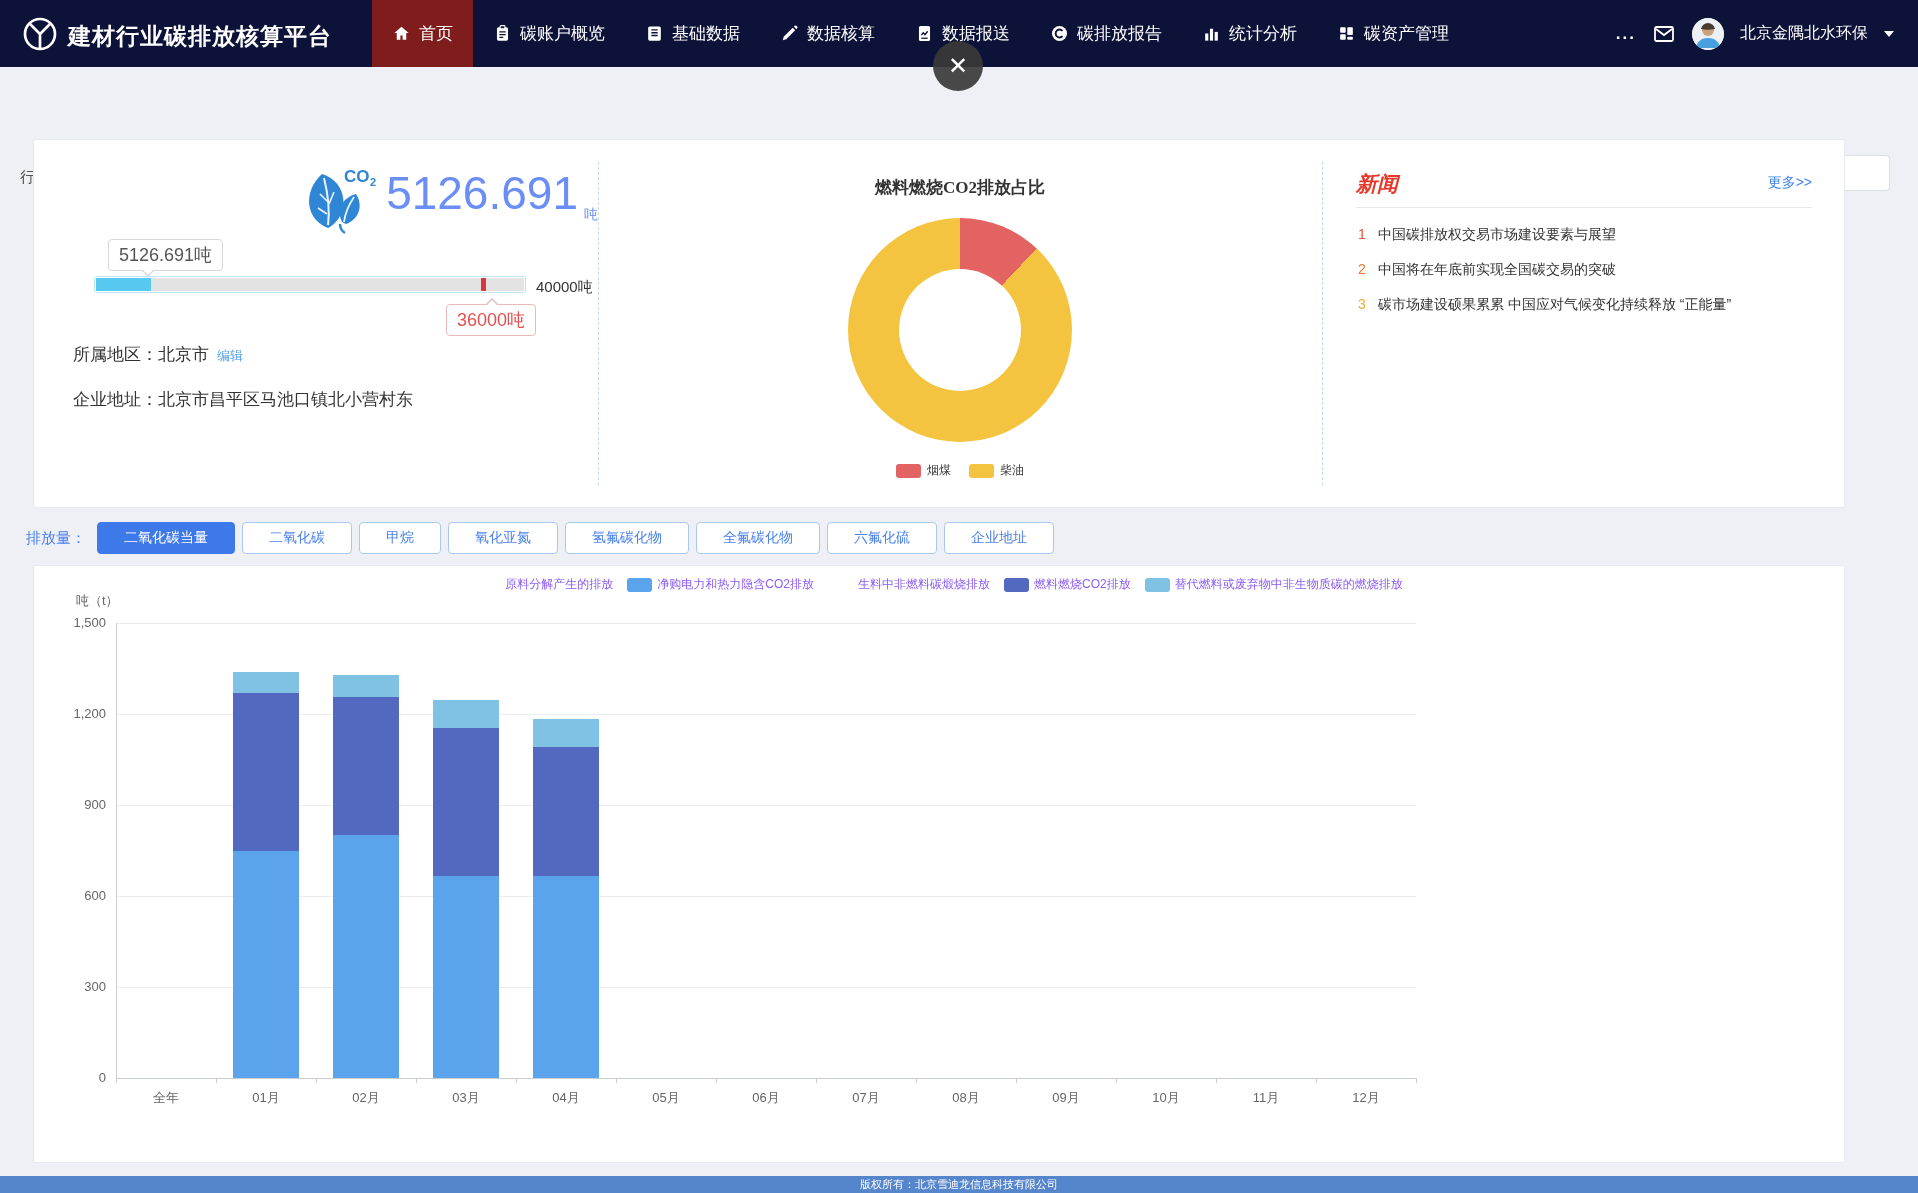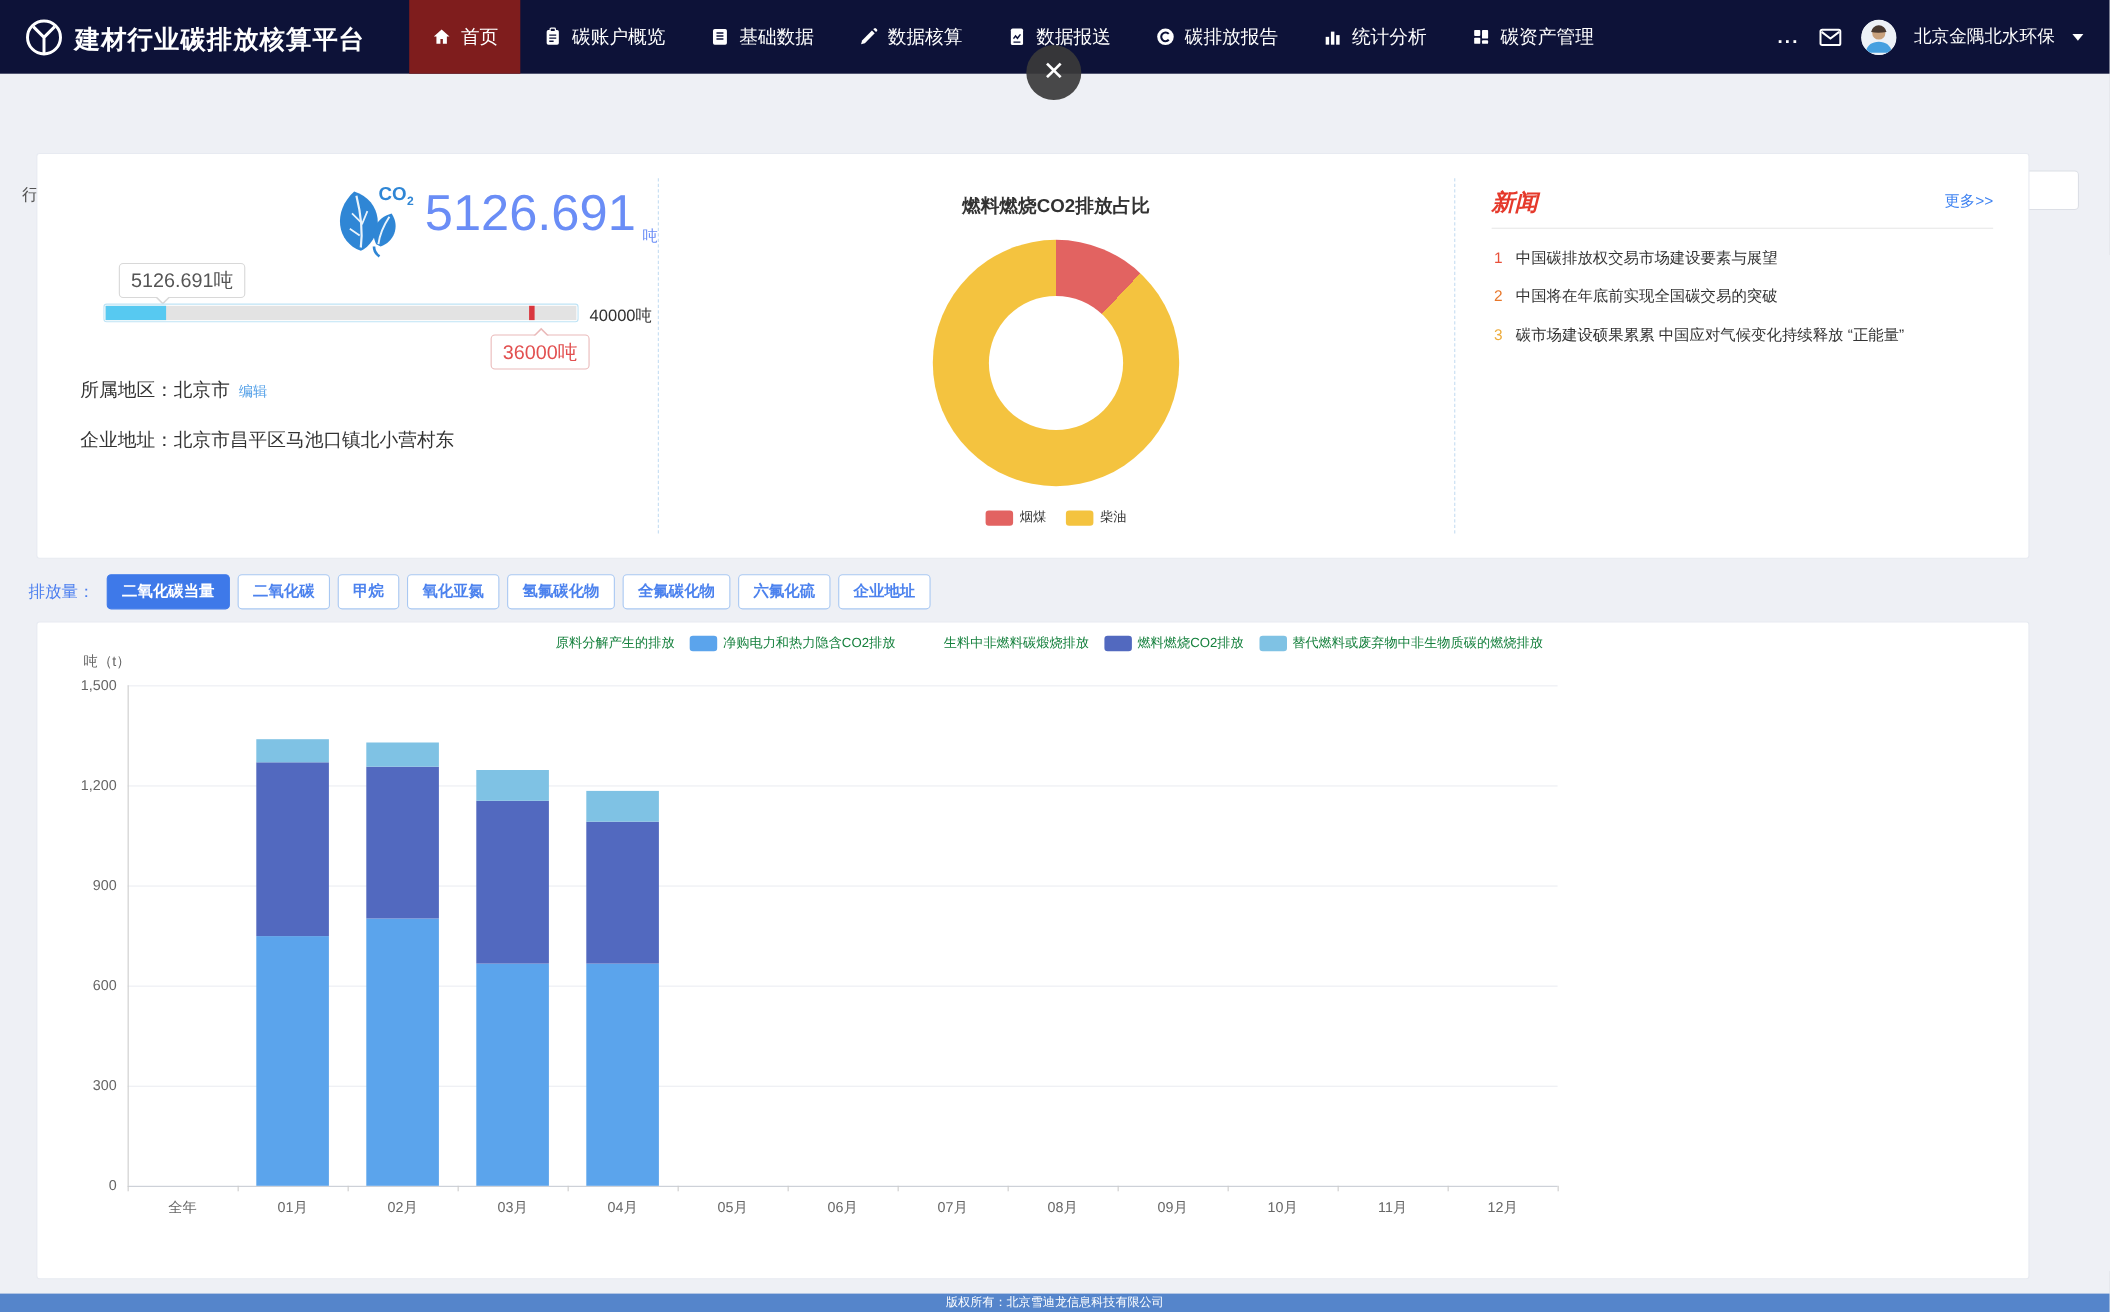--- a/index.html
+++ b/index.html
@@ -61,45 +61,45 @@
   .pbar{position:absolute;left:60px;top:136px;width:432px;height:17px;border:1px solid #bfe3f5;border-radius:3px;background:#fff;padding:1px;}
   .ptrack{position:relative;width:100%;height:100%;background:#e3e3e3;}
   .pfill{position:absolute;left:0;top:0;height:100%;background:#57c9f1;}
   .pmarker{position:absolute;top:0;width:5px;height:100%;background:#d9363e;}
   .plimit{position:absolute;left:502px;top:138px;font-size:15px;color:#333;}
   .info-line{position:absolute;left:39px;font-size:17px;color:#333;}
   .l1{top:203px;} .l2{top:248px;}
   .edit{font-size:13px;color:#53a0e8;margin-left:8px;cursor:pointer;text-decoration:none;}
 
   
-  .donut-title{position:absolute;left:0;top:36px;width:100%;text-align:center;font-size:17px;font-weight:bold;color:#333;}
+  .donut-title{position:absolute;left:0;top:36px;width:100%;text-align:center;font-size:17px;font-weight:bold;color:#333;font-family:Liberation Serif, serif;}
   .donut{position:absolute;left:50%;top:78px;margin-left:-112px;width:224px;height:224px;border-radius:50%;}
   .hole{position:absolute;left:51px;top:51px;width:122px;height:122px;border-radius:50%;background:#fff;}
   .donut-legend{position:absolute;left:0;top:322px;width:100%;display:flex;justify-content:center;gap:18px;}
   .lg-item{display:flex;align-items:center;gap:6px;font-size:12px;color:#333;cursor:pointer;}
   .swatch{width:25px;height:14px;border-radius:3px;display:inline-block;}
 
   
   .news-head{position:absolute;left:34px;right:34px;top:30px;height:38px;display:flex;justify-content:space-between;align-items:flex-start;border-bottom:1px solid #e8e8e8;}
   .news-title{font-size:21px;font-weight:bold;font-style:italic;color:#e5392b;}
   .news-more{font-size:14px;color:#3f83f1;cursor:pointer;text-decoration:none;margin-top:4px;}
   .news-list{position:absolute;left:34px;right:34px;top:84px;}
   .news-item{display:flex;gap:10px;font-size:14px;color:#333;margin-bottom:15px;line-height:20px;cursor:pointer;white-space:nowrap;}
   .news-num{width:12px;text-align:center;flex:none;}
 
   
   .tabs-row{position:absolute;left:26px;top:521px;height:34px;display:flex;align-items:center;gap:7px;}
   .tabs-label{font-size:15px;color:#4a7def;margin-right:4px;white-space:nowrap;}
-  .tab{height:32px;padding:0 13px;border-radius:4px;border:1px solid #a9c8f2;background:#fff;color:#4c82ee;font-size:14px;cursor:pointer;white-space:nowrap;font-weight:bold;}
+  .tab{height:32px;padding:0 26px;border-radius:4px;border:1px solid #a9c8f2;background:#fff;color:#4c82ee;font-size:14px;cursor:pointer;white-space:nowrap;}
   .tab.active{background:#3e79e9;border-color:#3e79e9;color:#fff;}
 
   
   .chart-card{left:33px;top:565px;width:1812px;height:598px;}
   .chart-legend{position:absolute;left:0;top:10px;width:100%;display:flex;justify-content:center;gap:14px;}
-  .cl-item{display:flex;align-items:center;gap:5px;font-size:12px;color:#15803d;cursor:pointer;white-space:nowrap;}
+  .cl-item{display:flex;align-items:center;gap:5px;font-size:12px;color:#8b5cf6;cursor:pointer;white-space:nowrap;}
   .y-title{position:absolute;left:42px;top:26px;font-size:13px;color:#666;}
   .plot{position:absolute;left:82px;top:57px;width:1300px;height:455px;}
   .grid-line{position:absolute;left:0;width:100%;height:1px;background:#ebedf2;}
   .grid-line.zero{background:#c8ccd4;}
   .yaxis-line{position:absolute;left:0;top:0;width:1px;height:455px;background:#ccc;}
   .ytick{position:absolute;left:-72px;width:62px;text-align:right;font-size:13px;color:#666;}
   .xlabel{position:absolute;top:466px;width:80px;text-align:center;font-size:13px;color:#666;}
   .xtick{position:absolute;top:455px;width:1px;height:5px;background:#ccc;}
   .bar-seg{position:absolute;width:66px;}
 

